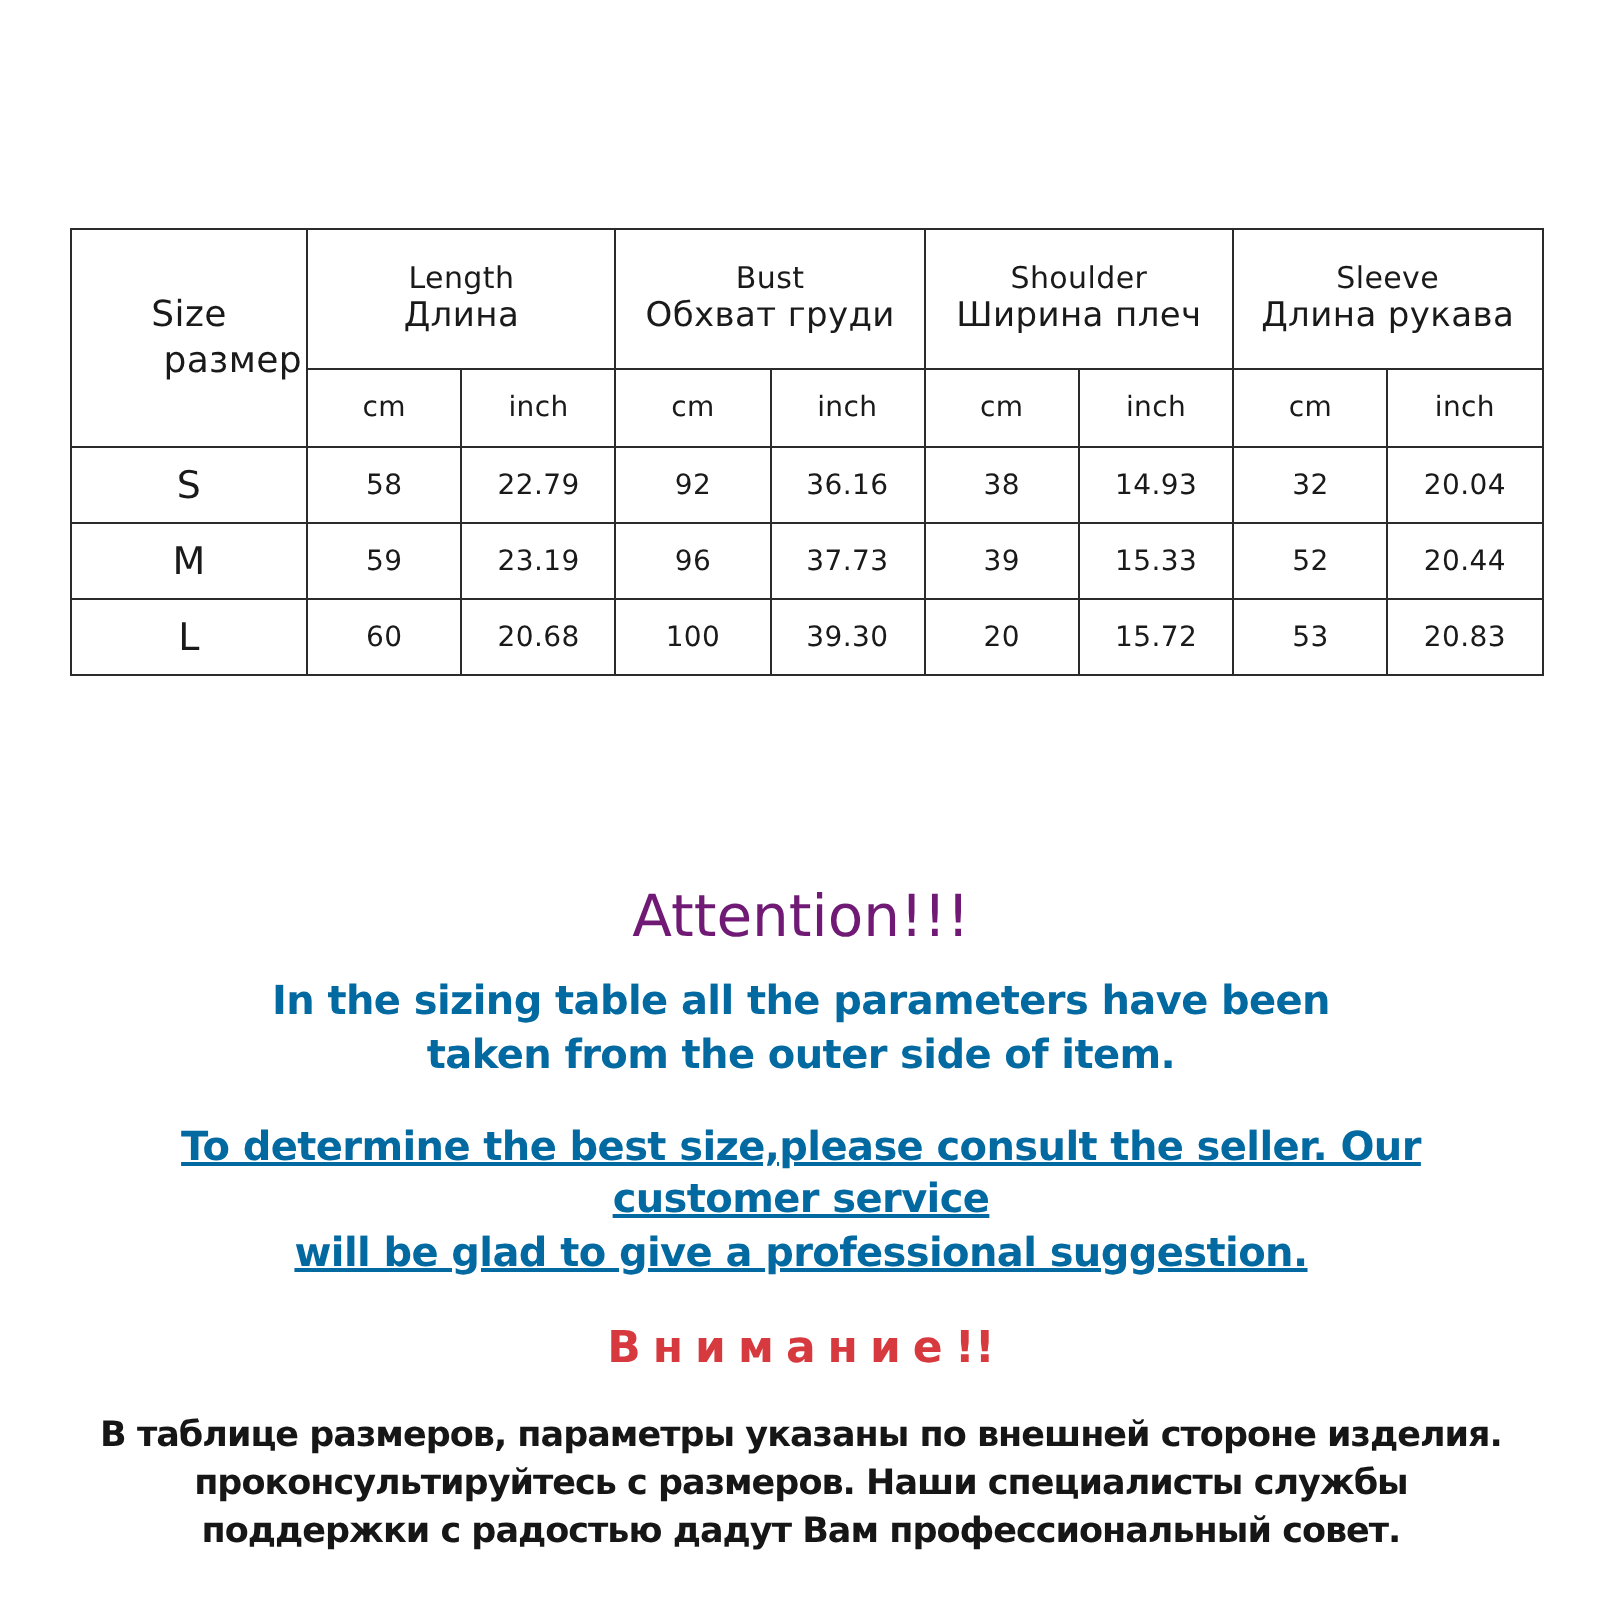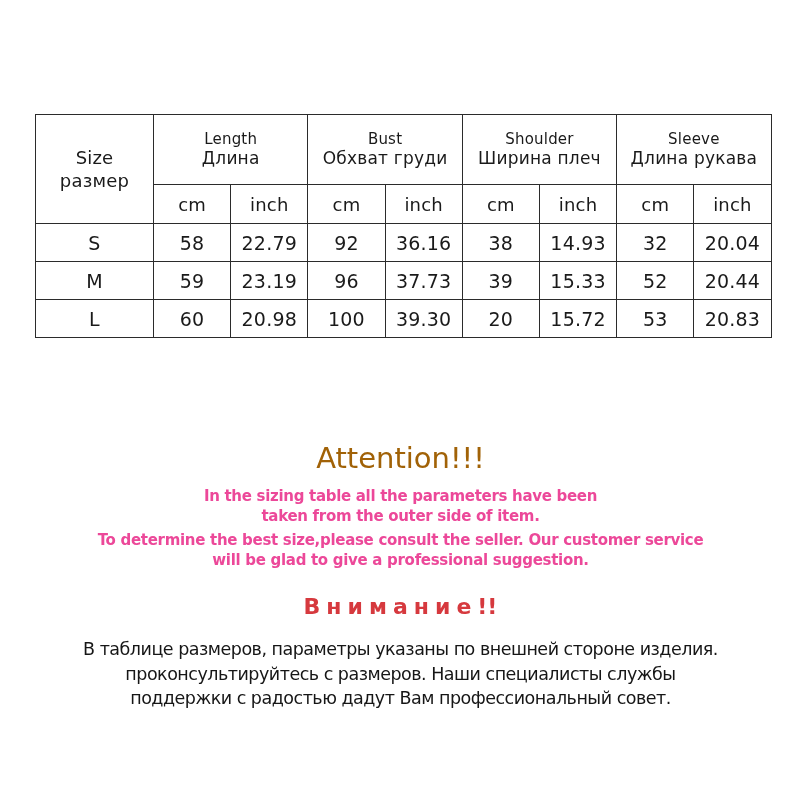--- a/index.html
+++ b/index.html
@@ -50,28 +50,28 @@
   td.group-head .ru {
     display: block;
     font-size: 17px;
   }
   td.size-corner {
     font-size: 18px;
     line-height: 1.3;
     padding: 2px;
   }
   td.size-corner .en { display: block; }
-  td.size-corner .ru { display: block; }
+  td.size-corner .ru { display: block; text-align: right; }
   td.unit {
     height: 36px;
-    font-size: 18px;
+    font-size: 14px;
   }
   td.cell {
     height: 35px;
-    font-size: 19px;
+    font-size: 14px;
   }
   td.sizename {
     height: 35px;
     font-size: 19px;
   }
 
   
   col.c-size   { width: 118px; }
   col.c-unit   { width: 77.2px; }
 
@@ -80,53 +80,54 @@
     position: absolute;
     left: 0;
     top: 443px;
     width: 801px;
     text-align: center;
   }
   #attention-heading {
     font-family: "DejaVu Sans", sans-serif;
     font-weight: 400;
     font-size: 29px;
-    color: #a16207;
+    color: #701a75;
     line-height: 1.05;
     margin: 0 0 14px 0;
     letter-spacing: 0px;
   }
   .en-para {
     font-family: "DejaVu Sans", sans-serif;
     font-weight: bold;
-    font-size: 15px;
-    color: #ec4899;
+    font-size: 20px;
+    color: #0369a1;
     line-height: 1.33;
     margin: 0;
     padding: 0 40px;
     letter-spacing: -0.3px;
   }
   .en-para.second {
-    margin-top: 4px;
+    margin-top: 19px;
+    text-decoration: underline;
   }
   #vnimanie-heading {
     font-family: "DejaVu Sans", sans-serif;
     font-weight: bold;
     font-size: 22px;
     color: #d6393e;
     letter-spacing: 6px;
     margin: 24px 0 0 0;
     line-height: 1.1;
   }
   #vnimanie-heading .bang {
     letter-spacing: 0px;
   }
   .ru-para {
     font-family: "DejaVu Sans", sans-serif;
-    font-weight: normal;
+    font-weight: bold;
     font-size: 17.5px;
     color: #161616;
     line-height: 1.38;
     margin: 18px 0 0 0;
     padding: 0 24px;
     letter-spacing: -0.5px;
   }
   .line { display: block; }
 </style>
 </head>
@@ -197,21 +198,21 @@
         <td class="cell">96</td>
         <td class="cell">37.73</td>
         <td class="cell">39</td>
         <td class="cell">15.33</td>
         <td class="cell">52</td>
         <td class="cell">20.44</td>
       </tr>
       <tr>
         <td class="sizename">L</td>
         <td class="cell">60</td>
-        <td class="cell">20.98</td>
+        <td class="cell">20.68</td>
         <td class="cell">100</td>
         <td class="cell">39.30</td>
         <td class="cell">20</td>
         <td class="cell">15.72</td>
         <td class="cell">53</td>
         <td class="cell">20.83</td>
       </tr>
     </tbody>
   </table>
 </div>

